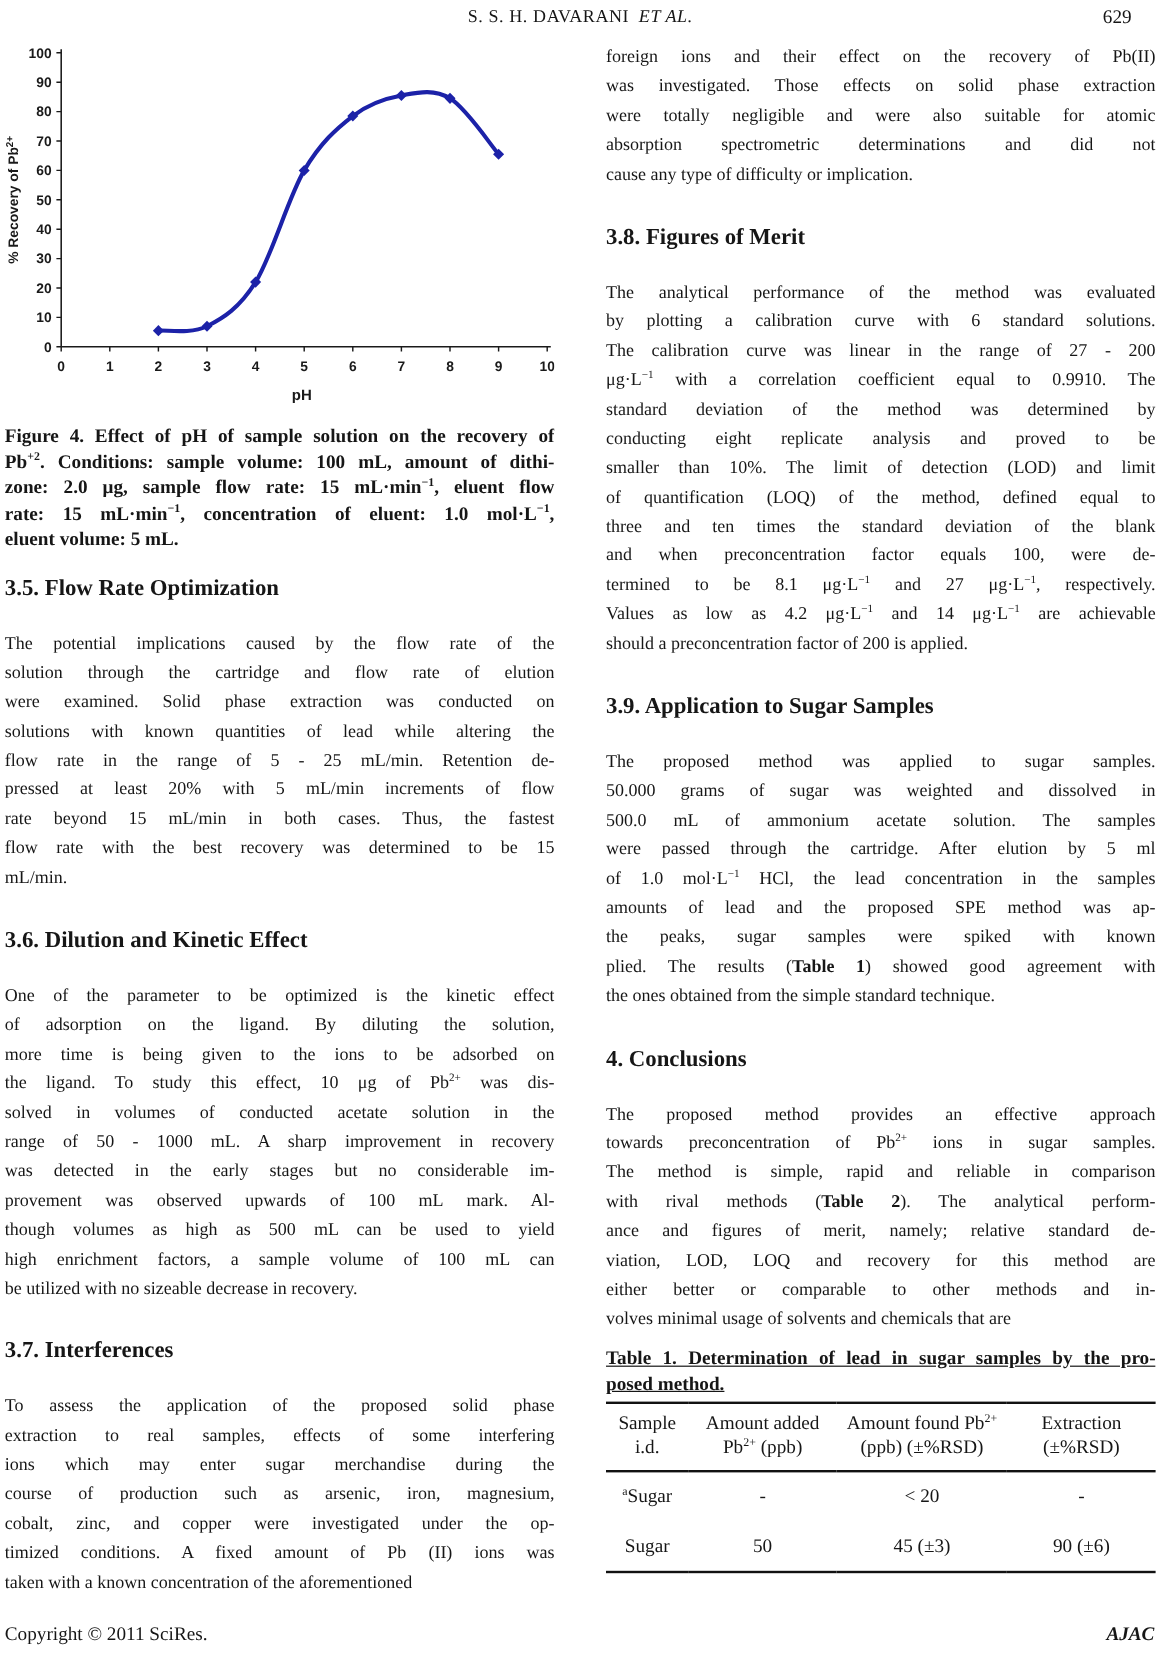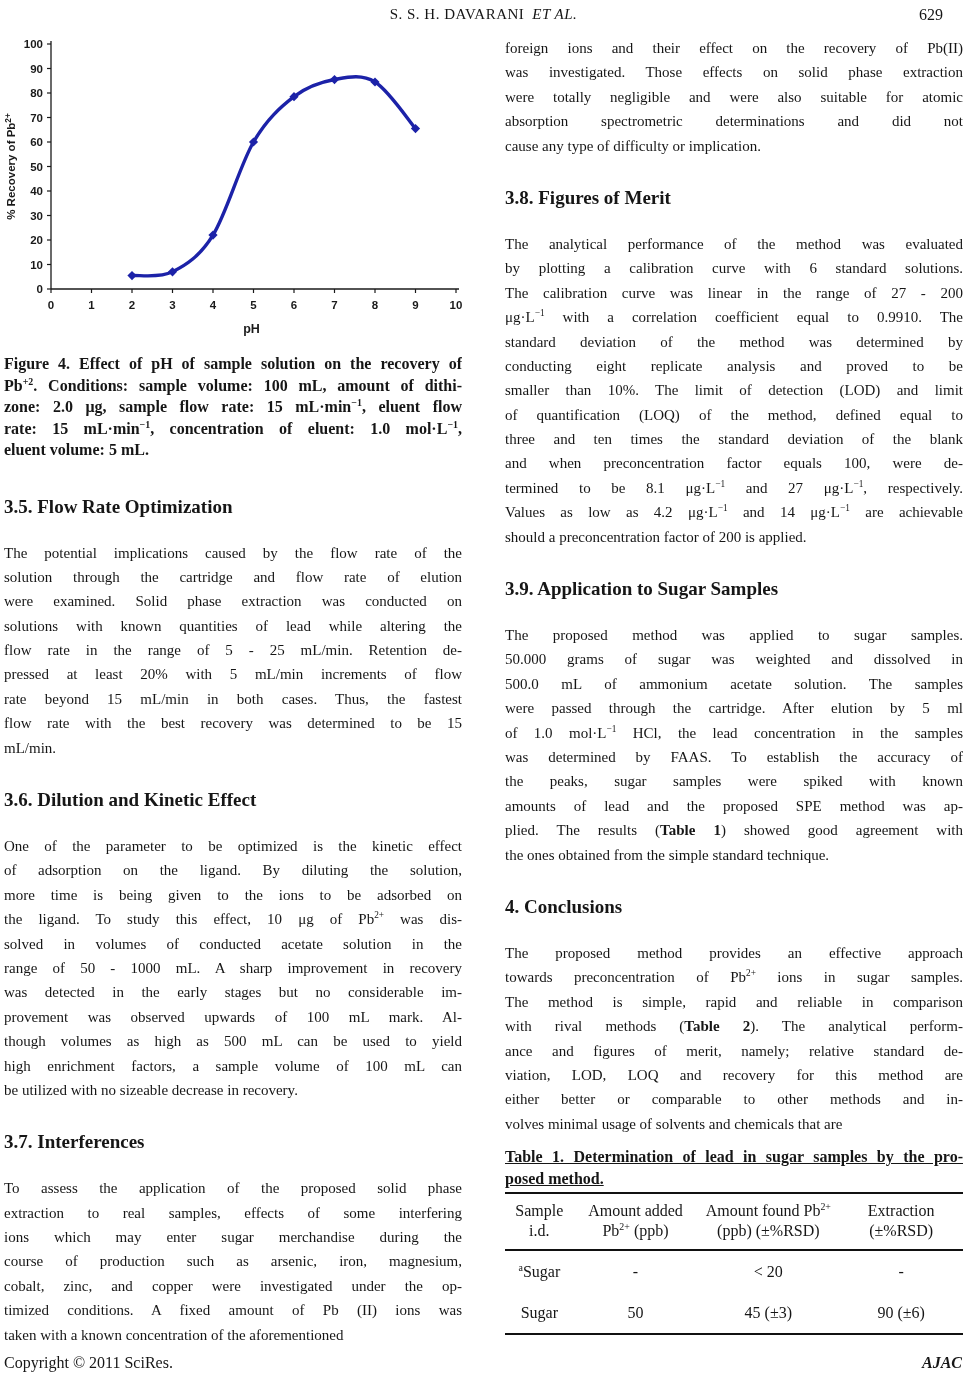--- a/index.html
+++ b/index.html
@@ -18,21 +18,21 @@
   .col { position:absolute; top:36px; width:458px; }
   .col-left  { left:4px; }
   .col-right { left:505px; }
 
   .chart { width:458px; height:312px; }
 
   .caption { font-weight:bold; font-size:16px; line-height:21.5px; margin-top:5px; }
   .tcaption { margin-top:10px;text-decoration:underline; }
 
   h2 { font-size:19px; line-height:26px; font-weight:bold; margin-top:27px; }
-  .col-left h2.first-h { margin-top:33px; }
+  .col-left h2.first-h { margin-top:17px; }
   .para { margin-top:21px; font-size:15px; }
   .para .jline, .caption .jline { line-height:24.4px; text-align:justify; text-align-last:justify; white-space:normal; overflow:hidden; max-height:24.4px; }
   .caption .jline { line-height:21.5px; max-height:21.5px; }
   .para .jlast, .caption .jlast { text-align-last:left; }
   sup { font-size:0.62em; vertical-align:super; line-height:0; }
 
   table { width:100%; border-collapse:collapse; margin-top:3px;
           border-top:2px solid #111; border-bottom:2px solid #111; }
   th, td { font-weight:normal; font-size:16px; text-align:center; vertical-align:middle; }
   thead th { border-bottom:2px solid #111; padding:7px 2px 8px; line-height:20px; }
@@ -186,23 +186,22 @@
         <div class="jline jlast">should a preconcentration factor of 200 is applied.</div>
       </div>
 
     <h2>3.9. Application to Sugar Samples</h2>
     <div class="para">
         <div class="jline">The proposed method was applied to sugar samples.</div>
         <div class="jline">50.000 grams of sugar was weighted and dissolved in</div>
         <div class="jline">500.0 mL of ammonium acetate solution. The samples</div>
         <div class="jline">were passed through the cartridge. After elution by 5 ml</div>
         <div class="jline">of 1.0 mol·L<sup>−1</sup> HCl, the lead concentration in the samples</div>
-        <div class="jline">was determined by FAAS. To establish the accuracy of</div>
+        <div class="jline">amounts of lead and the proposed SPE method was ap-</div>
         <div class="jline">the peaks, sugar samples were spiked with known</div>
-        <div class="jline">amounts of lead and the proposed SPE method was ap-</div>
         <div class="jline">plied. The results (<b>Table 1</b>) showed good agreement with</div>
         <div class="jline jlast">the ones obtained from the simple standard technique.</div>
       </div>
 
     <h2>4. Conclusions</h2>
     <div class="para">
         <div class="jline">The proposed method provides an effective approach</div>
         <div class="jline">towards preconcentration of Pb<sup>2+</sup> ions in sugar samples.</div>
         <div class="jline">The method is simple, rapid and reliable in comparison</div>
         <div class="jline">with rival methods (<b>Table 2</b>). The analytical perform-</div>

